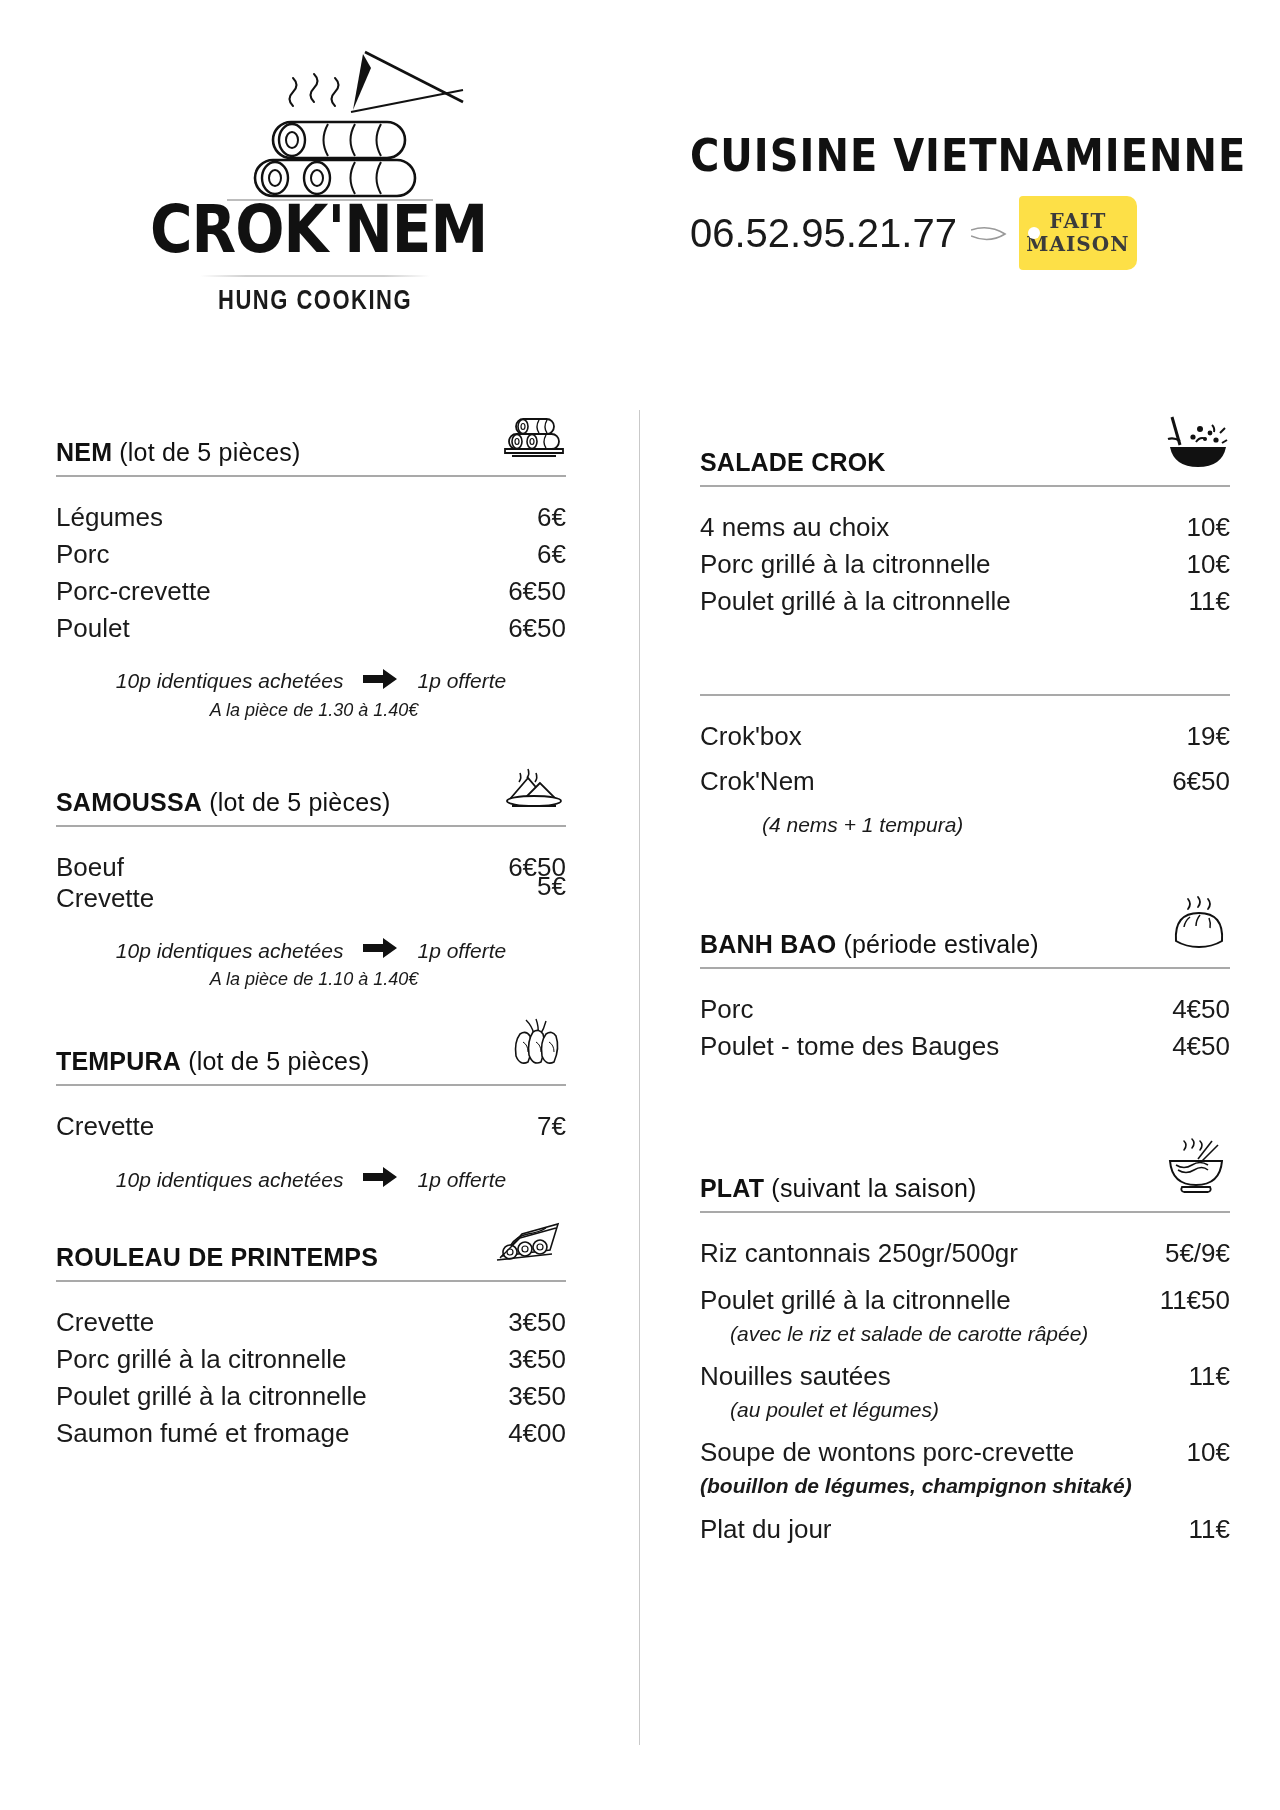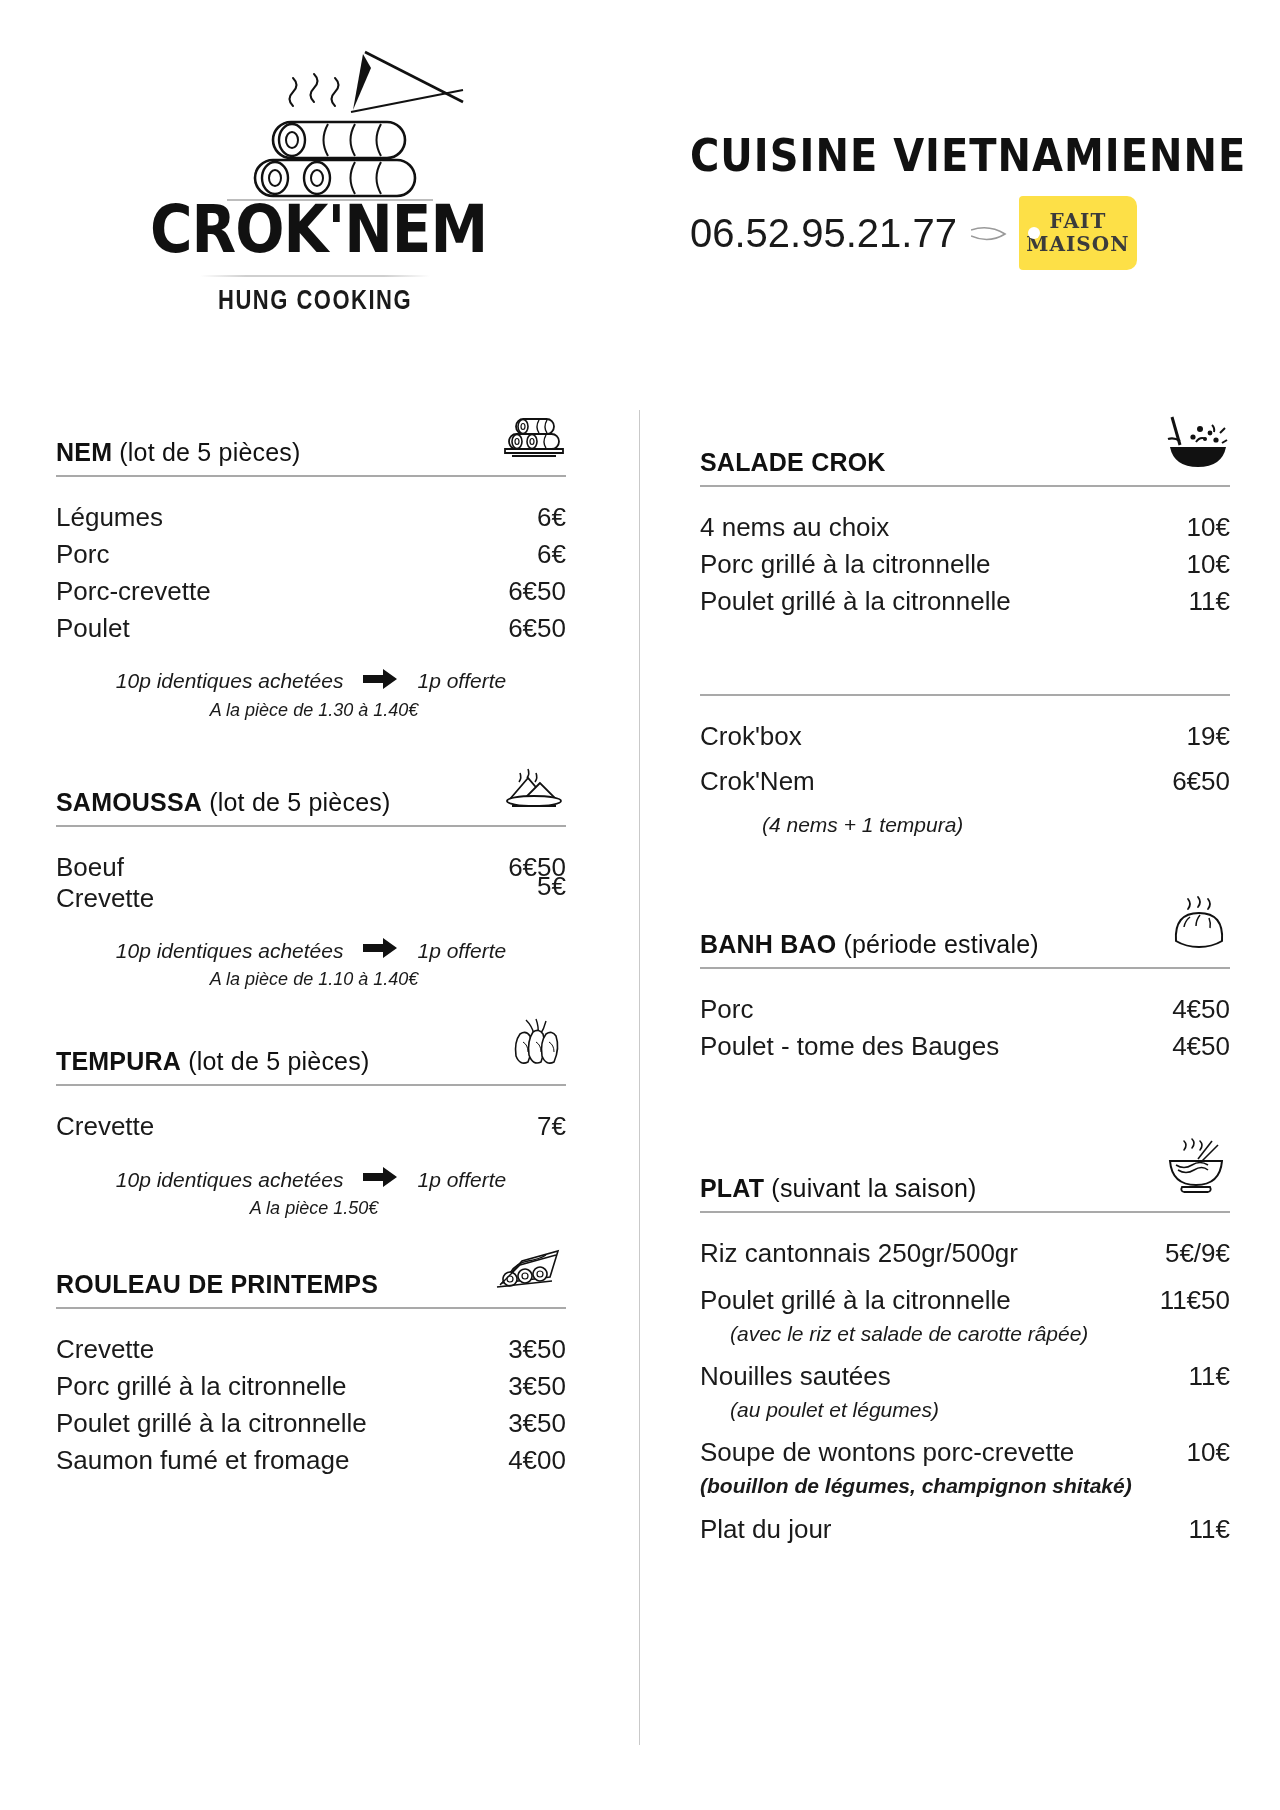--- a/index.html
+++ b/index.html
@@ -405,21 +405,20 @@
       <div class="promo">
         <div class="promo-line1">
           <span>10p identiques achetées</span>
           <span class="arrow-icon">
             <svg width="34" height="20" viewBox="0 0 34 20">
                 <path d="M0 6 h20 v-6 l14 10 l-14 10 v-6 h-20 z" fill="#111"></path>
               </svg>
           </span>
           <span>1p offerte</span>
         </div>
-        <div class="promo-line2">A la pièce 1.50€</div>
       </div>
     </div>
 
     <div class="gap-sm"></div>
 
     <div class="section">
       <div class="sec-head">
         <div class="sec-title"><span>ROULEAU DE PRINTEMPS</span><span class="sub"></span></div>
         <div class="sec-icon">
           <svg width="74" height="48" viewBox="0 0 74 48">

